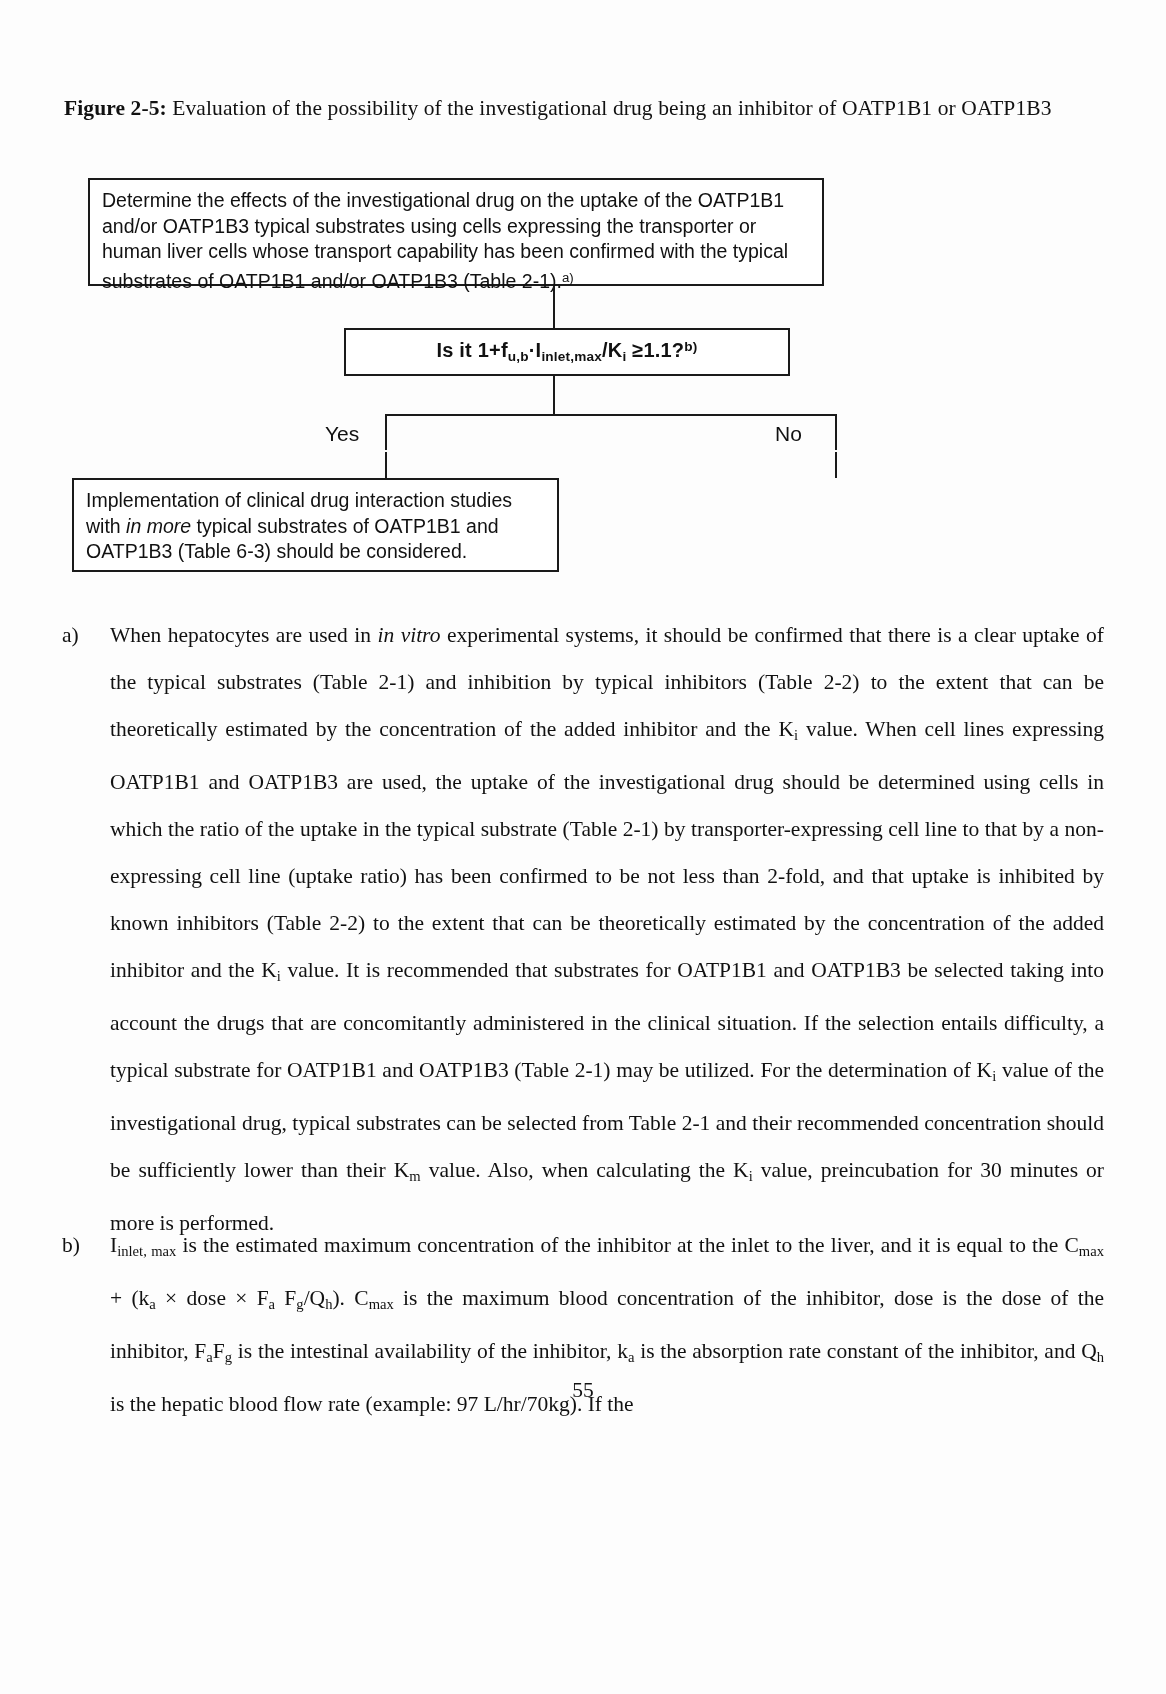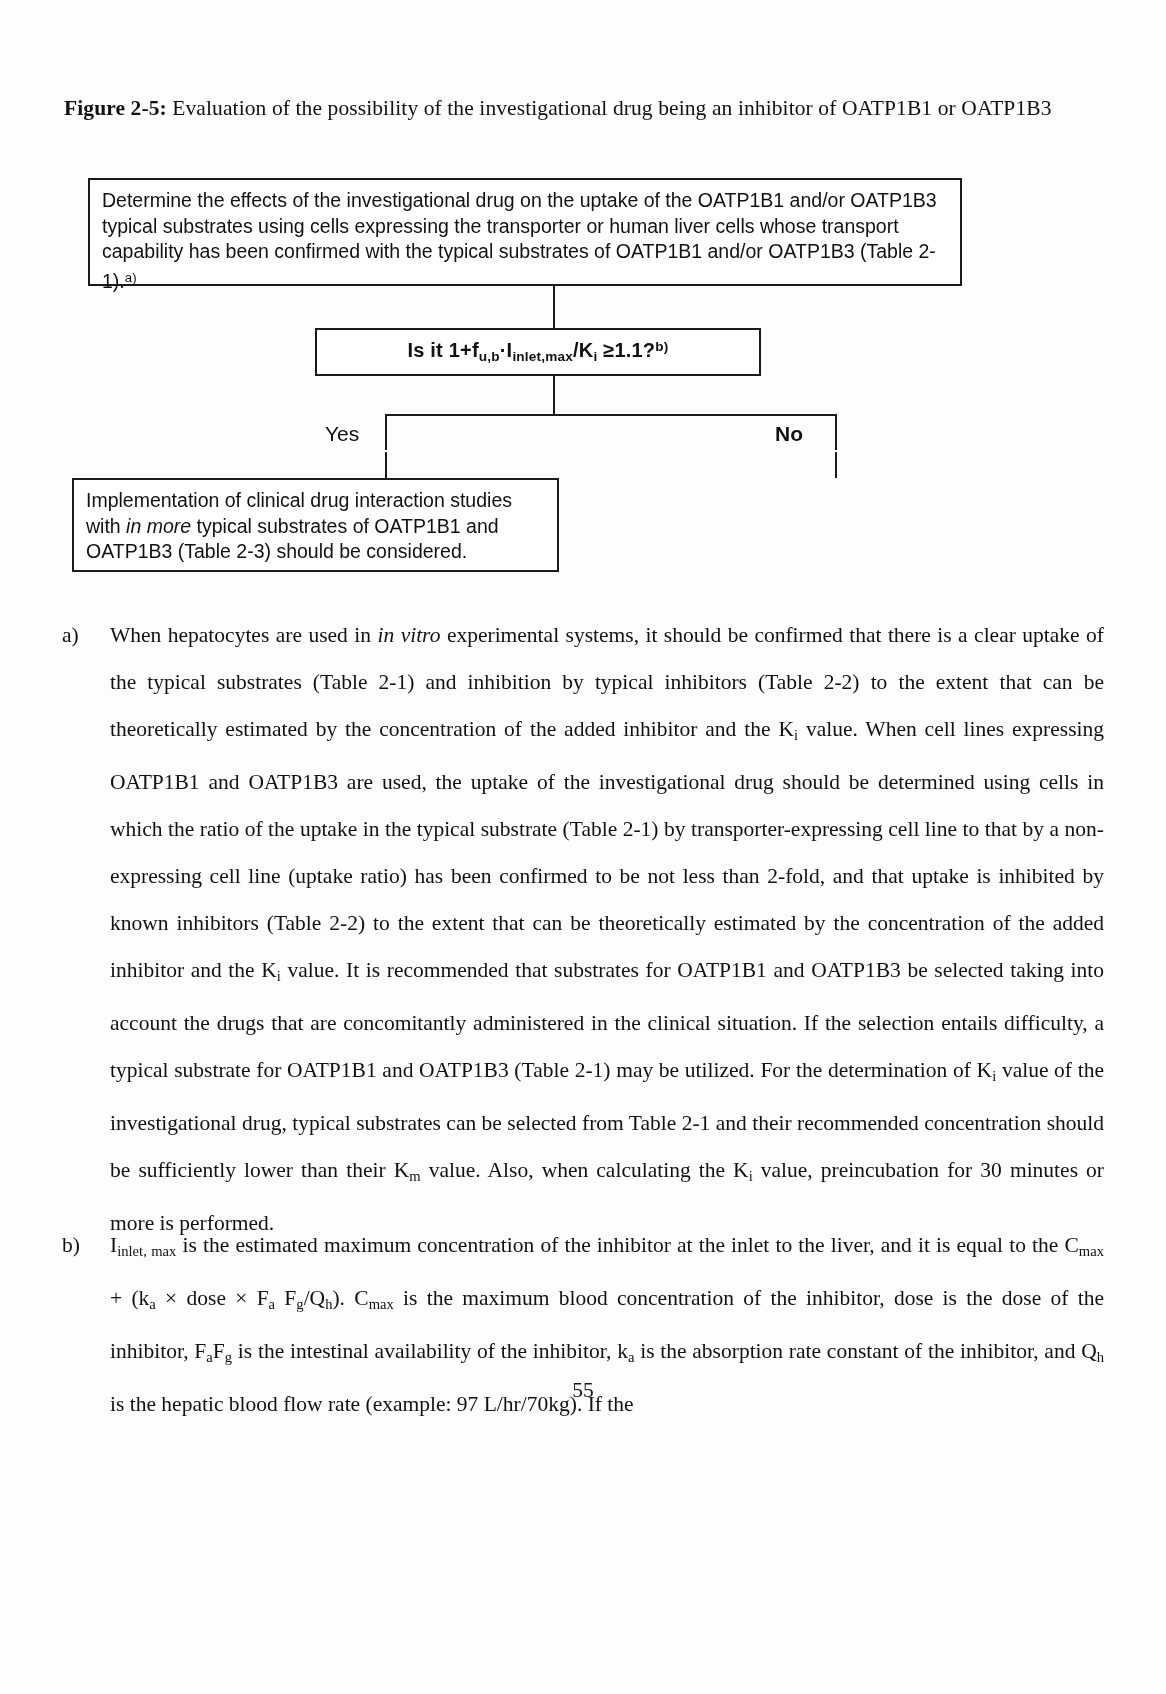--- a/index.html
+++ b/index.html
@@ -53,25 +53,25 @@
     background: #ffffff;
     font-family: "Liberation Sans", "DejaVu Sans", sans-serif;
     color: #111;
     font-size: 19.5px;
     line-height: 25.5px;
     padding: 8px 10px 8px 12px;
   }
   #box-determine {
     left: 88px;
     top: 178px;
-    width: 874px;
+    width: 736px;
     height: 108px;
   }
   #box-decision {
-    left: 315px;
+    left: 344px;
     top: 328px;
     width: 446px;
     height: 48px;
     padding: 0;
     display: flex;
     align-items: center;
     justify-content: center;
     text-align: center;
   }
   #box-yes-outcome {
@@ -104,21 +104,21 @@
   #no-to-box     { left: 835px; top: 452px;  width: 2px;  height: 26px; }
 
   .branch-label {
     position: absolute;
     font-family: "Liberation Sans", "DejaVu Sans", sans-serif;
     font-size: 21px;
     color: #111;
     width: 120px;
   }
   #label-yes { left: 325px; top: 422px; }
-  #label-no  { left: 775px; top: 422px; font-weight: bold; }
+  #label-no  { left: 775px; top: 422px; }
 
   
   .sub  { font-size: 0.68em; vertical-align: -0.28em; }
   .sup  { font-size: 0.68em; vertical-align: 0.45em; }
   .ital { font-style: italic; }
 
   .formula {
     font-family: "Liberation Sans", "DejaVu Sans", sans-serif;
     font-size: 20px;
     font-weight: bold;
@@ -187,21 +187,21 @@
     <div class="line vline" id="conn-left"></div>
     <div class="line vline" id="conn-right"></div>
 
     <div class="branch-label" id="label-yes">Yes</div>
     <div class="branch-label" id="label-no">No</div>
 
     <div class="line vline" id="yes-to-box"></div>
     <div class="line vline" id="no-to-box"></div>
 
     <div class="fbox" id="box-yes-outcome">
-      <span>Implementation of clinical drug interaction studies with </span><span class="ital">in more</span><span> typical substrates of OATP1B1 and OATP1B3 (Table 2-3) should be considered.</span>
+      <span>Implementation of clinical drug interaction studies with </span><span class="ital">in more</span><span> typical substrates of OATP1B1 and OATP1B3 (Table 6-3) should be considered.</span>
     </div>
 
   </div>
 
   <div class="note" id="note-a">
     <span class="marker">a)</span>
     <span class="body"><span>When hepatocytes are used in </span><span class="ital">in vitro</span><span> experimental systems, it should be confirmed that there is a clear uptake of the typical substrates (Table 2-1) and inhibition by typical inhibitors (Table 2-2) to the extent that can be theoretically estimated by the concentration of the added inhibitor and the K</span><span class="sub">i</span><span> value. When cell lines expressing OATP1B1 and OATP1B3 are used, the uptake of the investigational drug should be determined using cells in which the ratio of the uptake in the typical substrate (Table 2-1) by transporter-expressing cell line to that by a non-expressing cell line (uptake ratio) has been confirmed to be not less than 2-fold, and that uptake is inhibited by known inhibitors (Table 2-2) to the extent that can be theoretically estimated by the concentration of the added inhibitor and the K</span><span class="sub">i</span><span> value. It is recommended that substrates for OATP1B1 and OATP1B3 be selected taking into account the drugs that are concomitantly administered in the clinical situation. If the selection entails difficulty, a typical substrate for OATP1B1 and OATP1B3 (Table 2-1) may be utilized. For the determination of K</span><span class="sub">i</span><span> value of the investigational drug, typical substrates can be selected from Table 2-1 and their recommended concentration should be sufficiently lower than their K</span><span class="sub">m</span><span> value. Also, when calculating the K</span><span class="sub">i</span><span> value, preincubation for 30 minutes or more is performed.</span></span>
   </div>
 
   <div class="note" id="note-b">

